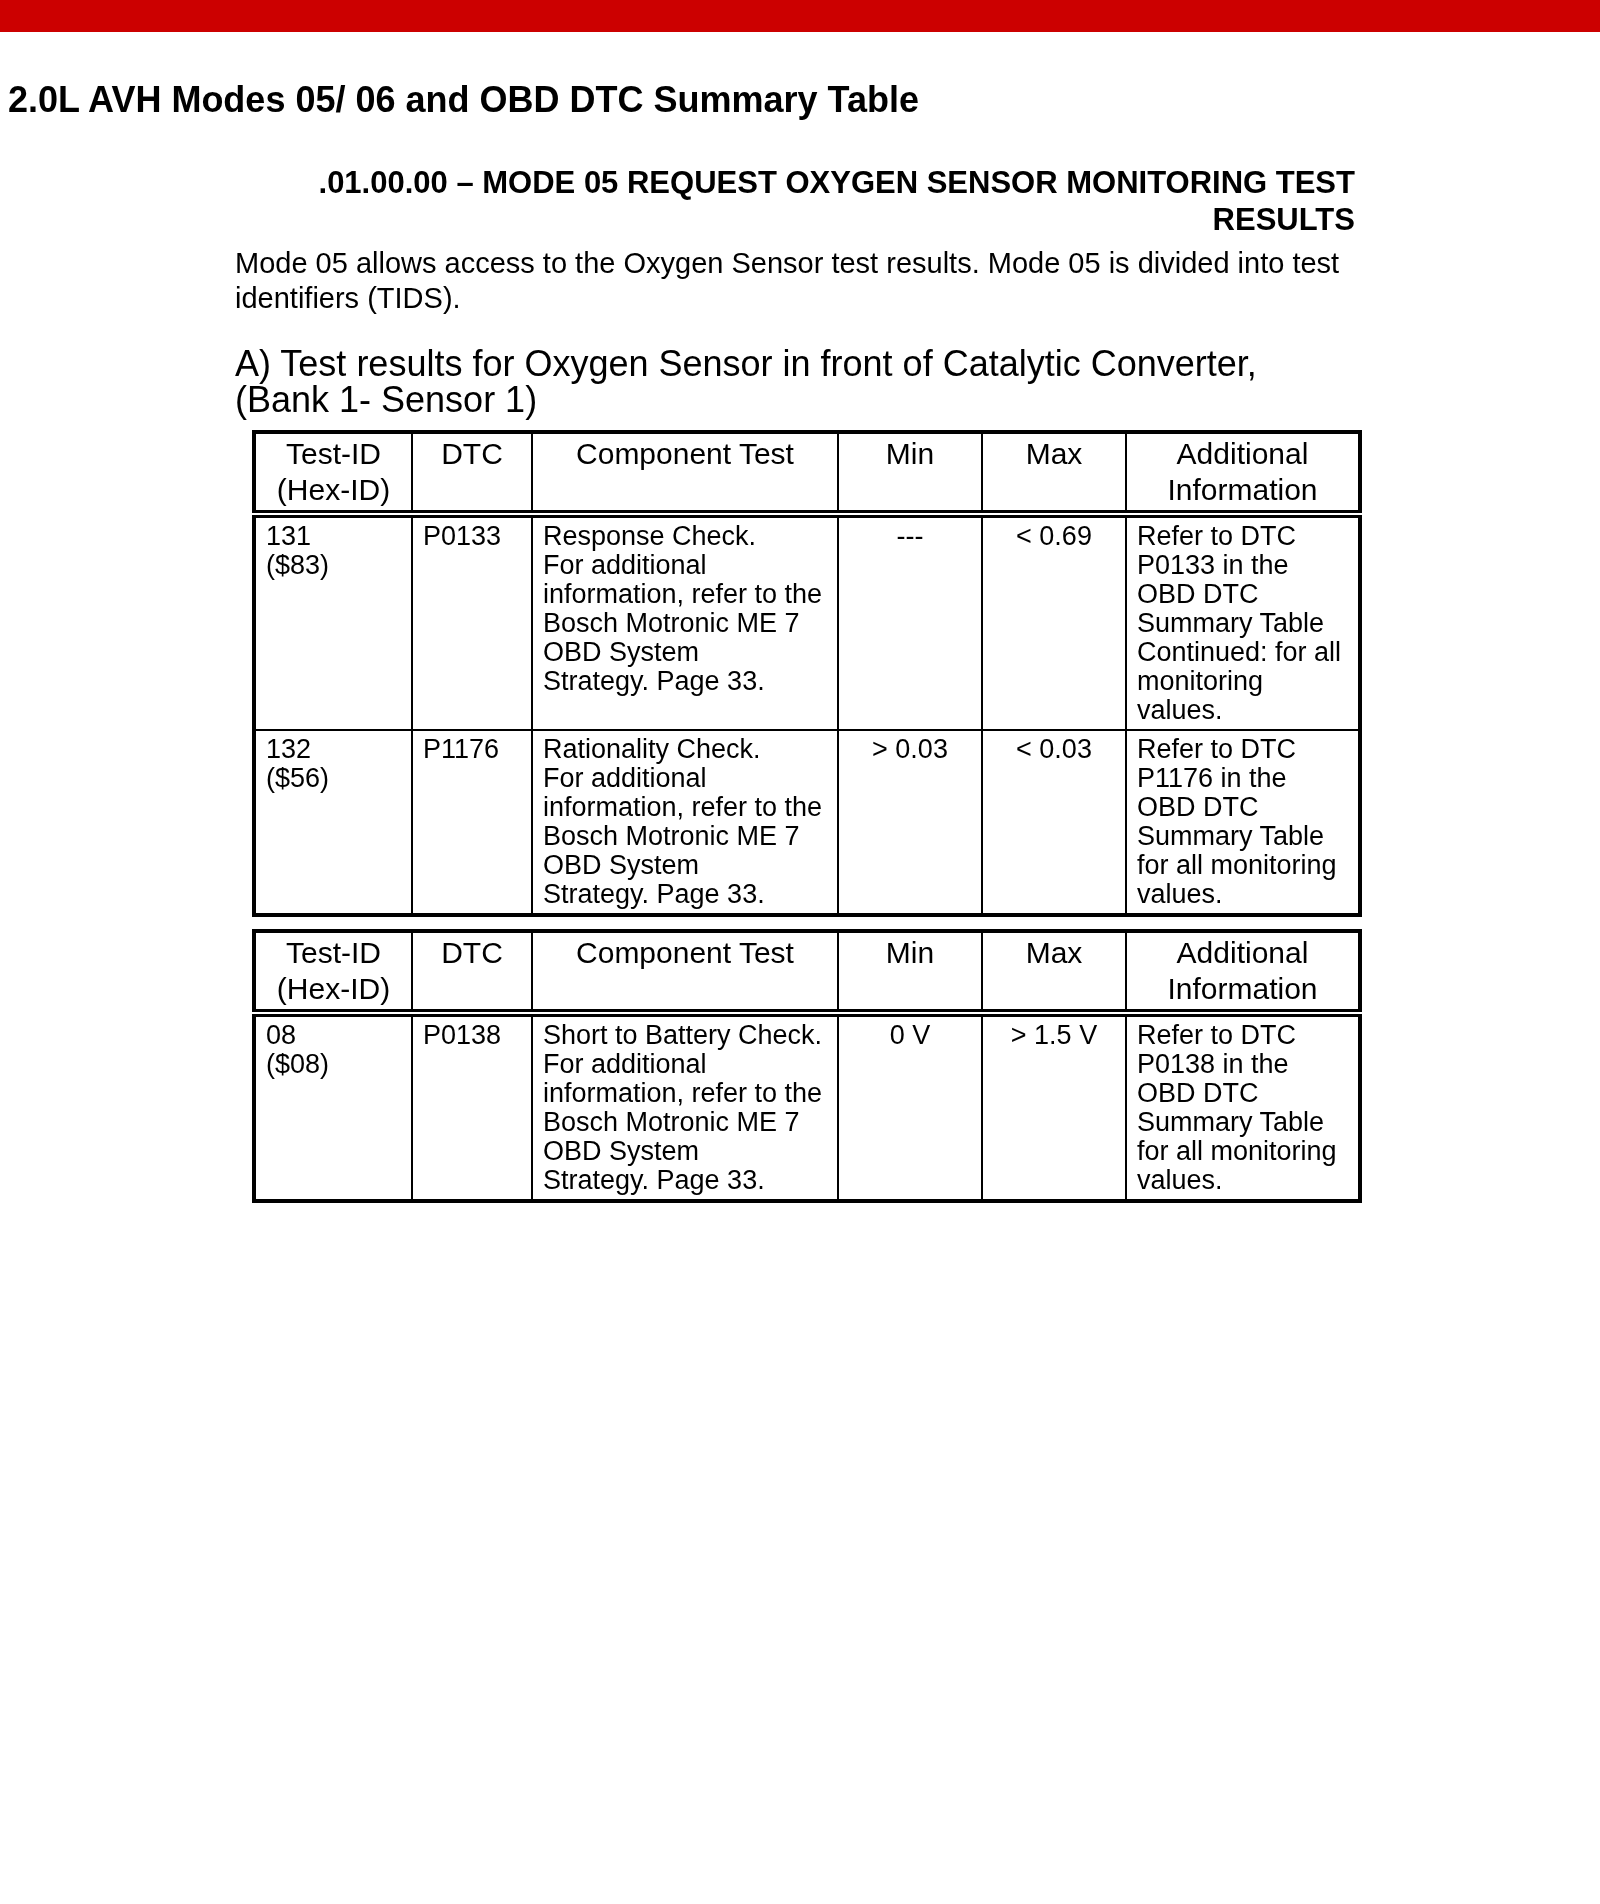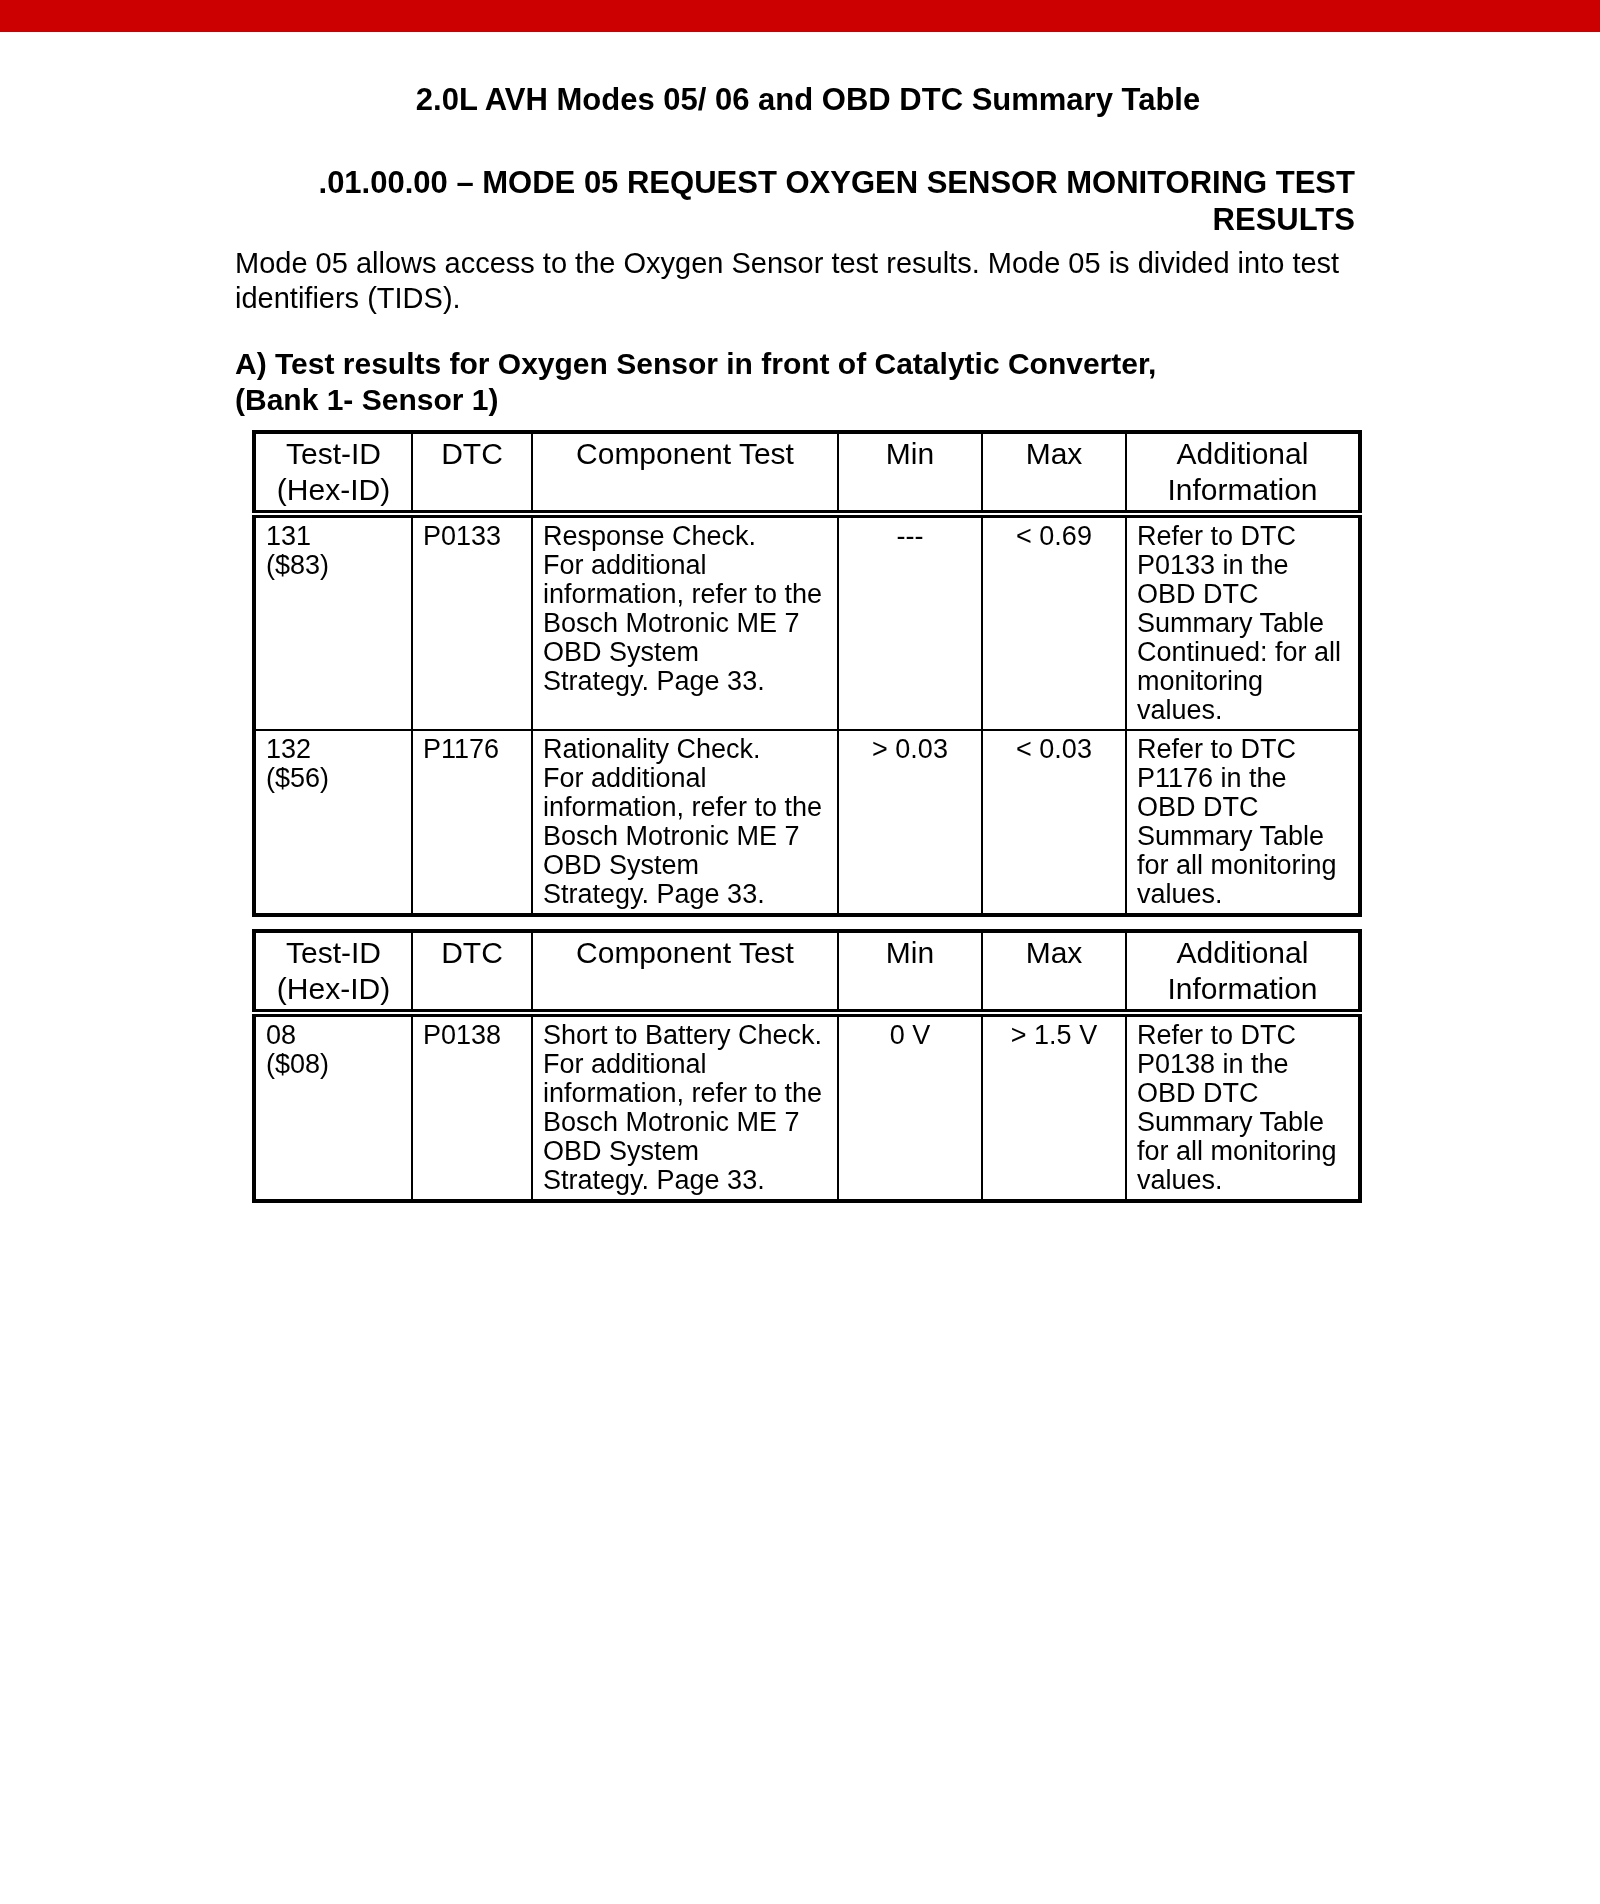--- a/index.html
+++ b/index.html
@@ -15,45 +15,44 @@
     color: #000000;
     font-family: "Liberation Sans", sans-serif;
     overflow: hidden;
   }
   .top-bar {
     width: 100%;
     height: 32px;
     background: #cc0000;
   }
   .doc-title {
-    margin: 50px 0 0 16px;
-    text-align: center;
-    font-size: 31px;
+    margin: 50px 0 0 8px;
+    font-size: 36px;
     font-weight: bold;
     line-height: 36px;
   }
   .mode-heading {
     margin: 46px 245px 0 235px;
     font-size: 31px;
     font-weight: bold;
     line-height: 37px;
     white-space: pre-line;
     text-align: right;
   }
   .intro {
     margin: 8px 245px 0 235px;
     font-family: Liberation Sans, sans-serif;
     font-size: 29px;
     line-height: 35px;
     white-space: pre-line;
   }
   .section-heading {
     margin: 30px 245px 0 235px;
-    font-size: 30px;
-    font-weight: bold;
+    font-size: 36px;
+    font-weight: normal;
     line-height: 36px;
     white-space: pre-line;
   }
   .dtc-table {
     margin: 12px 0 0 252px;
     width: 1106px;
     table-layout: fixed;
     border-collapse: collapse;
     border: 4px solid #000000;
   }

